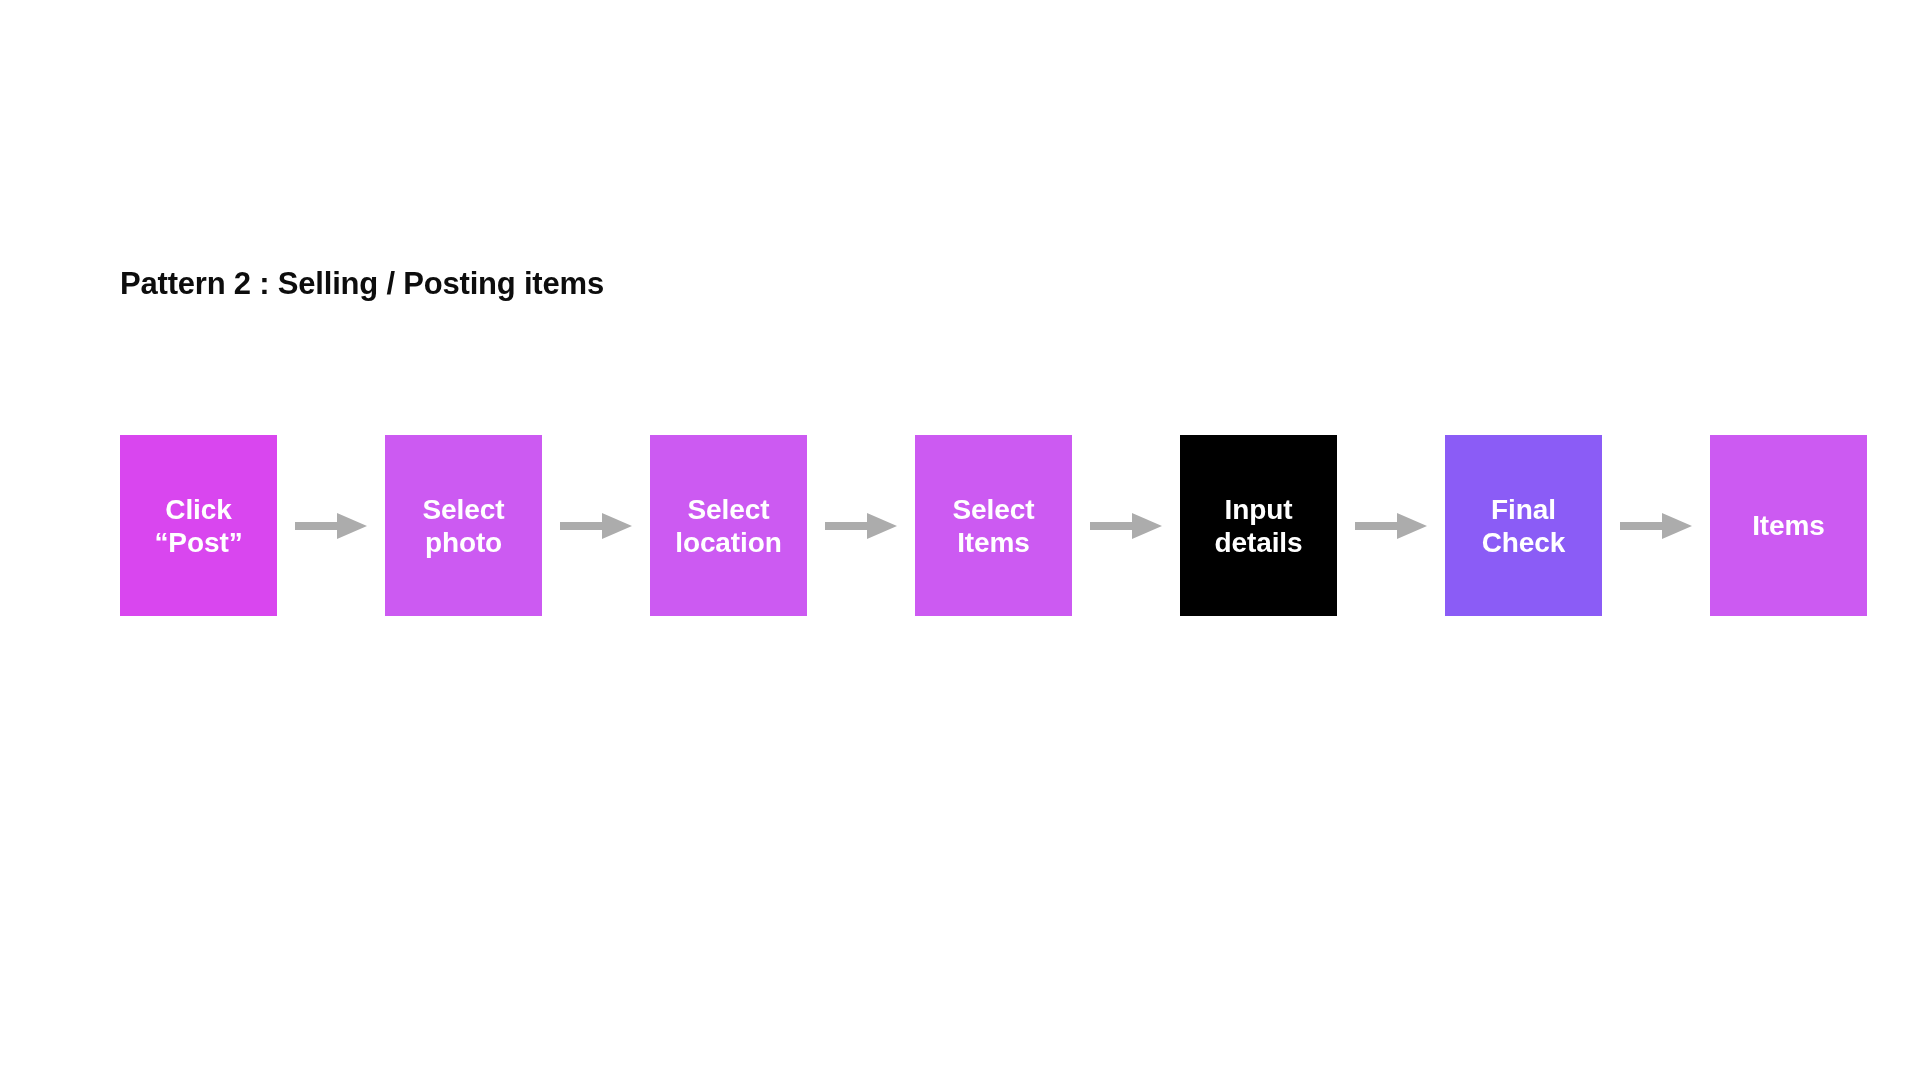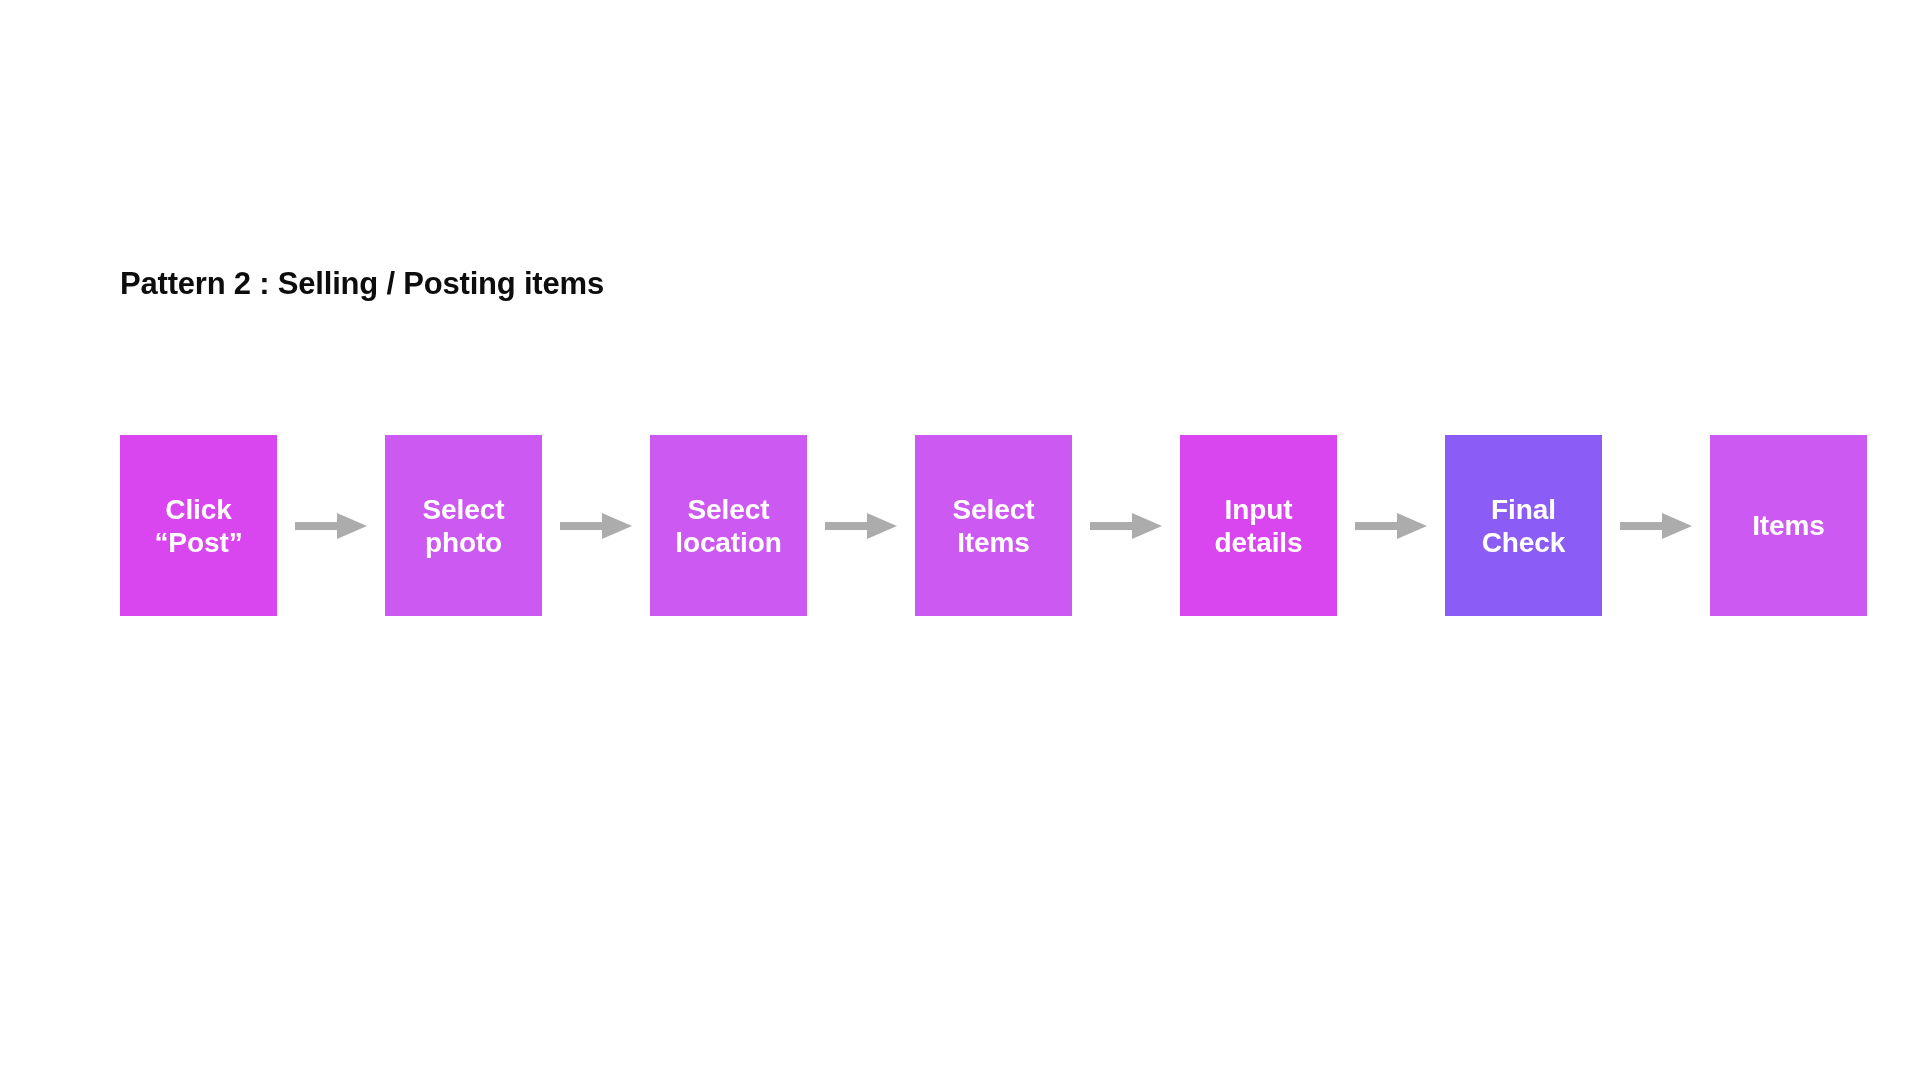--- a/index.html
+++ b/index.html
@@ -120,21 +120,21 @@
       <div class="flow-node" style="background: rgb(204, 90, 242);">
         <div class="flow-node-label" style="color: rgb(255, 255, 255);">Select
 Items</div>
       </div>
       <div class="flow-arrow">
         <svg width="72" height="28" viewBox="0 0 72 28" aria-hidden="true">
           <rect x="0" y="10" width="46" height="8" fill="#acacac"></rect>
           <polygon points="42,1 72,14 42,27" fill="#acacac"></polygon>
         </svg>
       </div>
-      <div class="flow-node" style="background: #d946ef;">
+      <div class="flow-node" style="background: #000000;">
         <div class="flow-node-label" style="color: rgb(255, 255, 255);">Input
 details</div>
       </div>
       <div class="flow-arrow">
         <svg width="72" height="28" viewBox="0 0 72 28" aria-hidden="true">
           <rect x="0" y="10" width="46" height="8" fill="#acacac"></rect>
           <polygon points="42,1 72,14 42,27" fill="#acacac"></polygon>
         </svg>
       </div>
       <div class="flow-node" style="background: #8b5cf6;">

